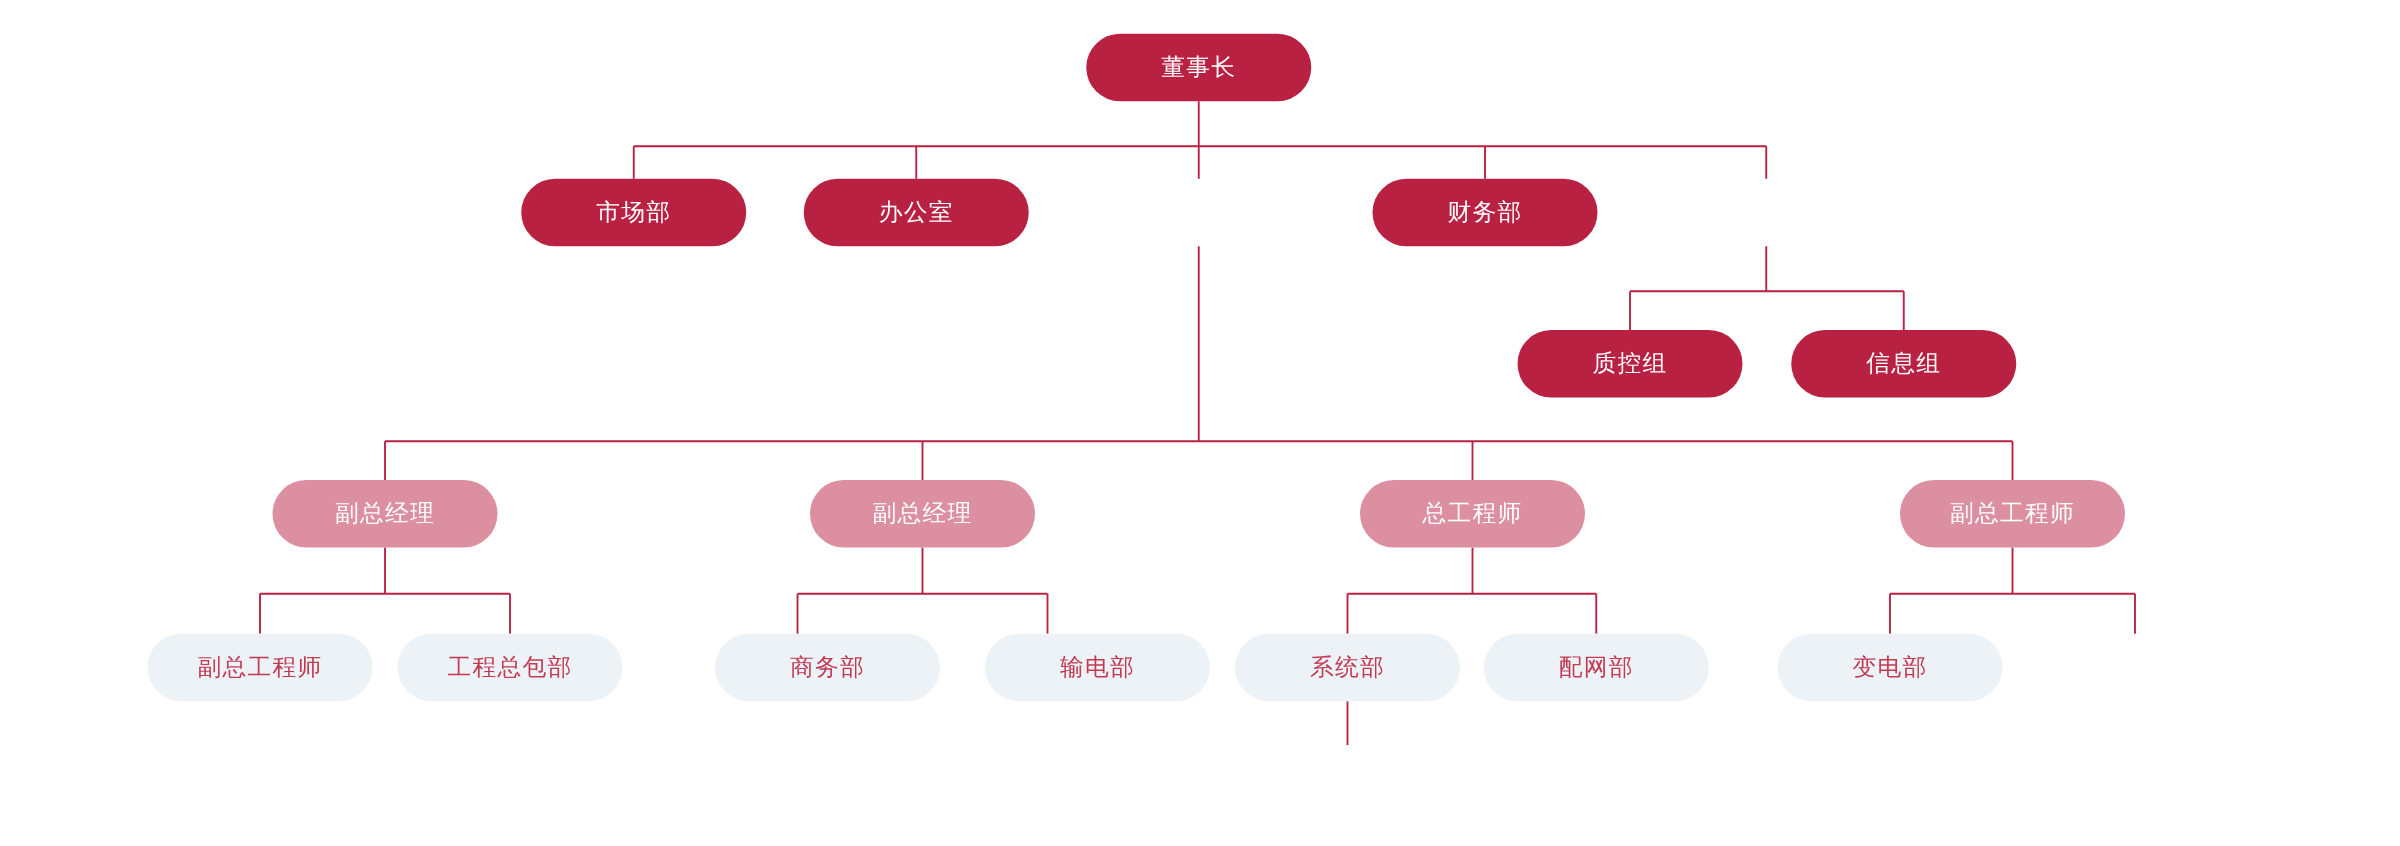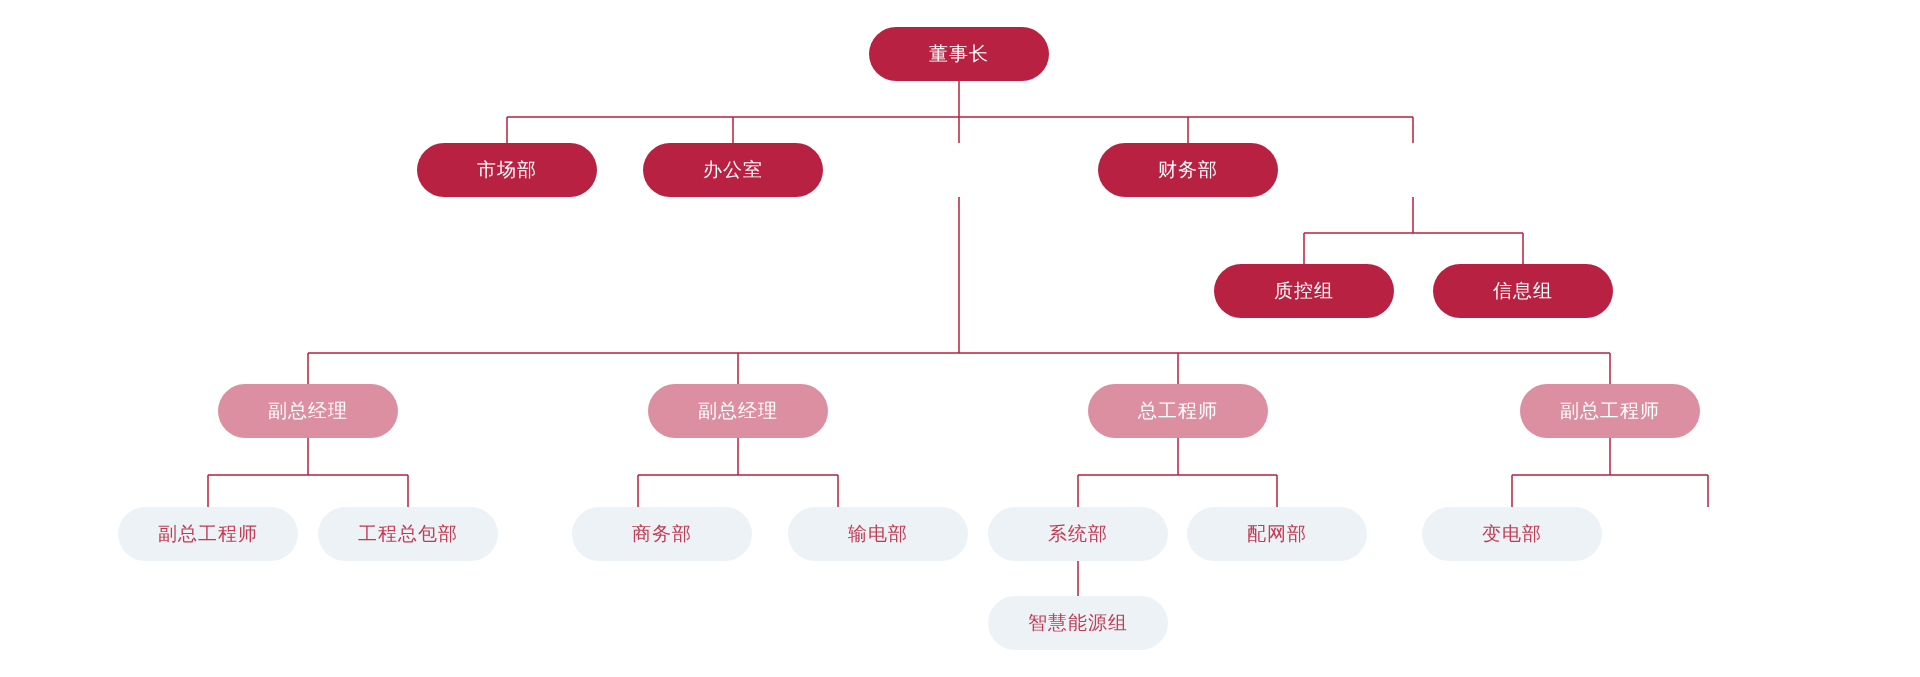--- a/index.html
+++ b/index.html
@@ -80,15 +80,14 @@
   <div class="node secondary" style="left:1520px; top:384px;">副总工程师</div>
 
   <div class="node tertiary" style="left:118px;  top:507px;">副总工程师</div>
   <div class="node tertiary" style="left:318px;  top:507px;">工程总包部</div>
   <div class="node tertiary" style="left:572px;  top:507px;">商务部</div>
   <div class="node tertiary" style="left:788px;  top:507px;">输电部</div>
   <div class="node tertiary" style="left:988px;  top:507px;">系统部</div>
   <div class="node tertiary" style="left:1187px; top:507px;">配网部</div>
   <div class="node tertiary" style="left:1422px; top:507px;">变电部</div>
 
-  <div class="node tertiary" style="left:988px;  top:596px;">智慧能源组</div>
 
 </div>
 
 </body></html>

